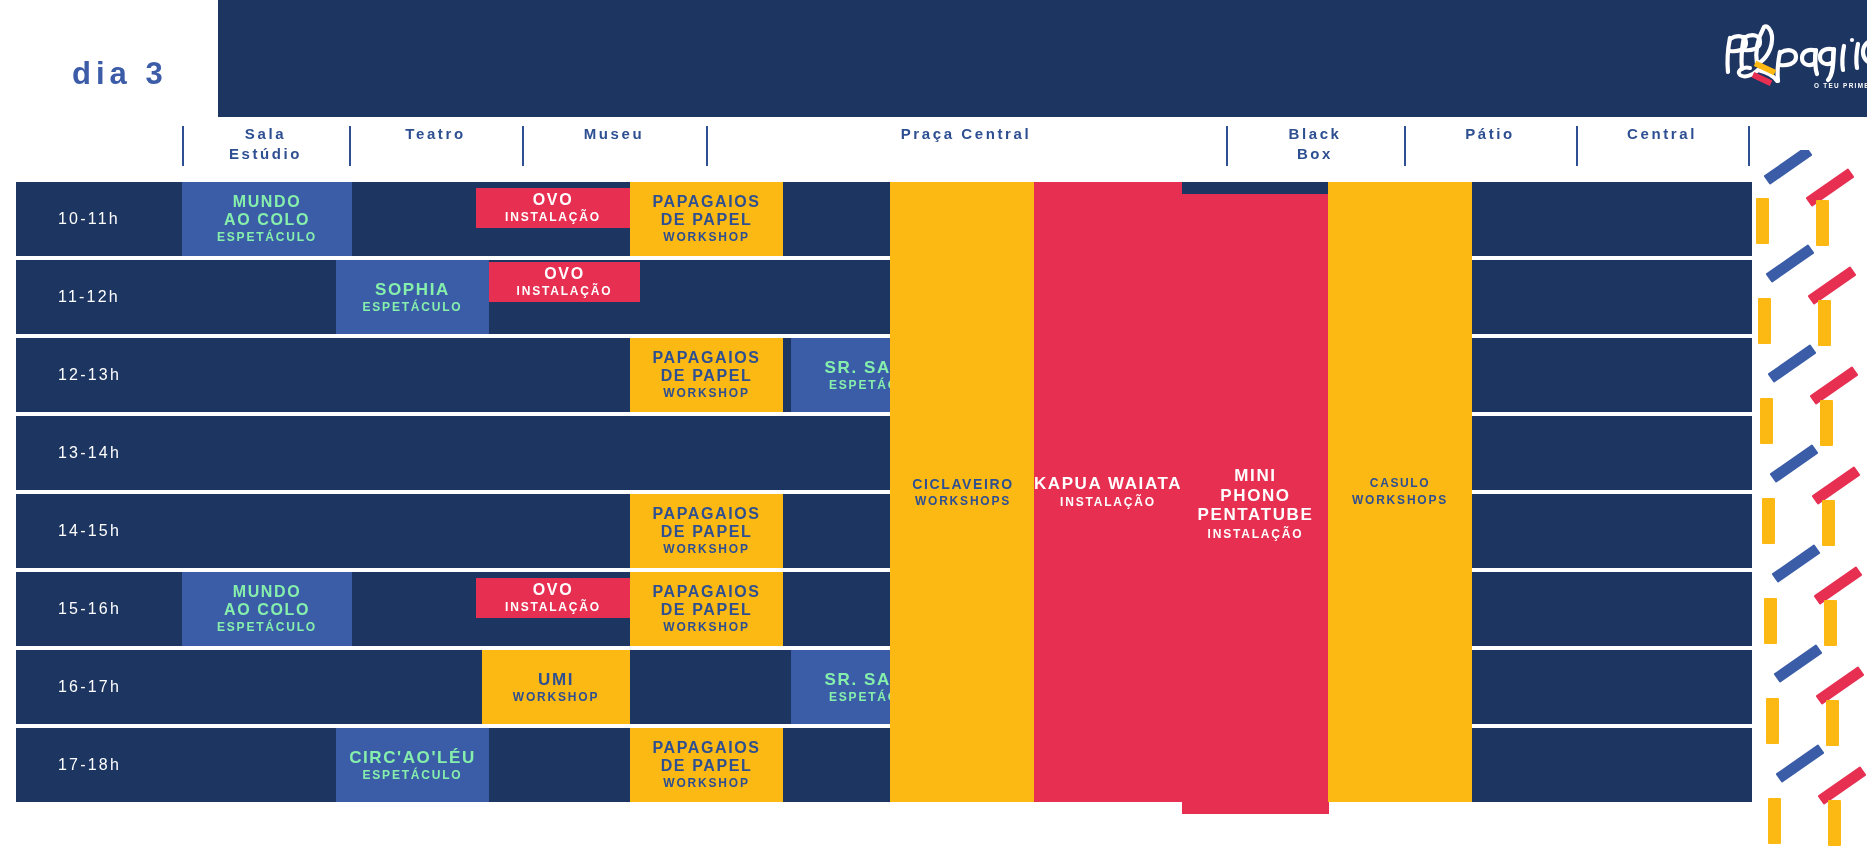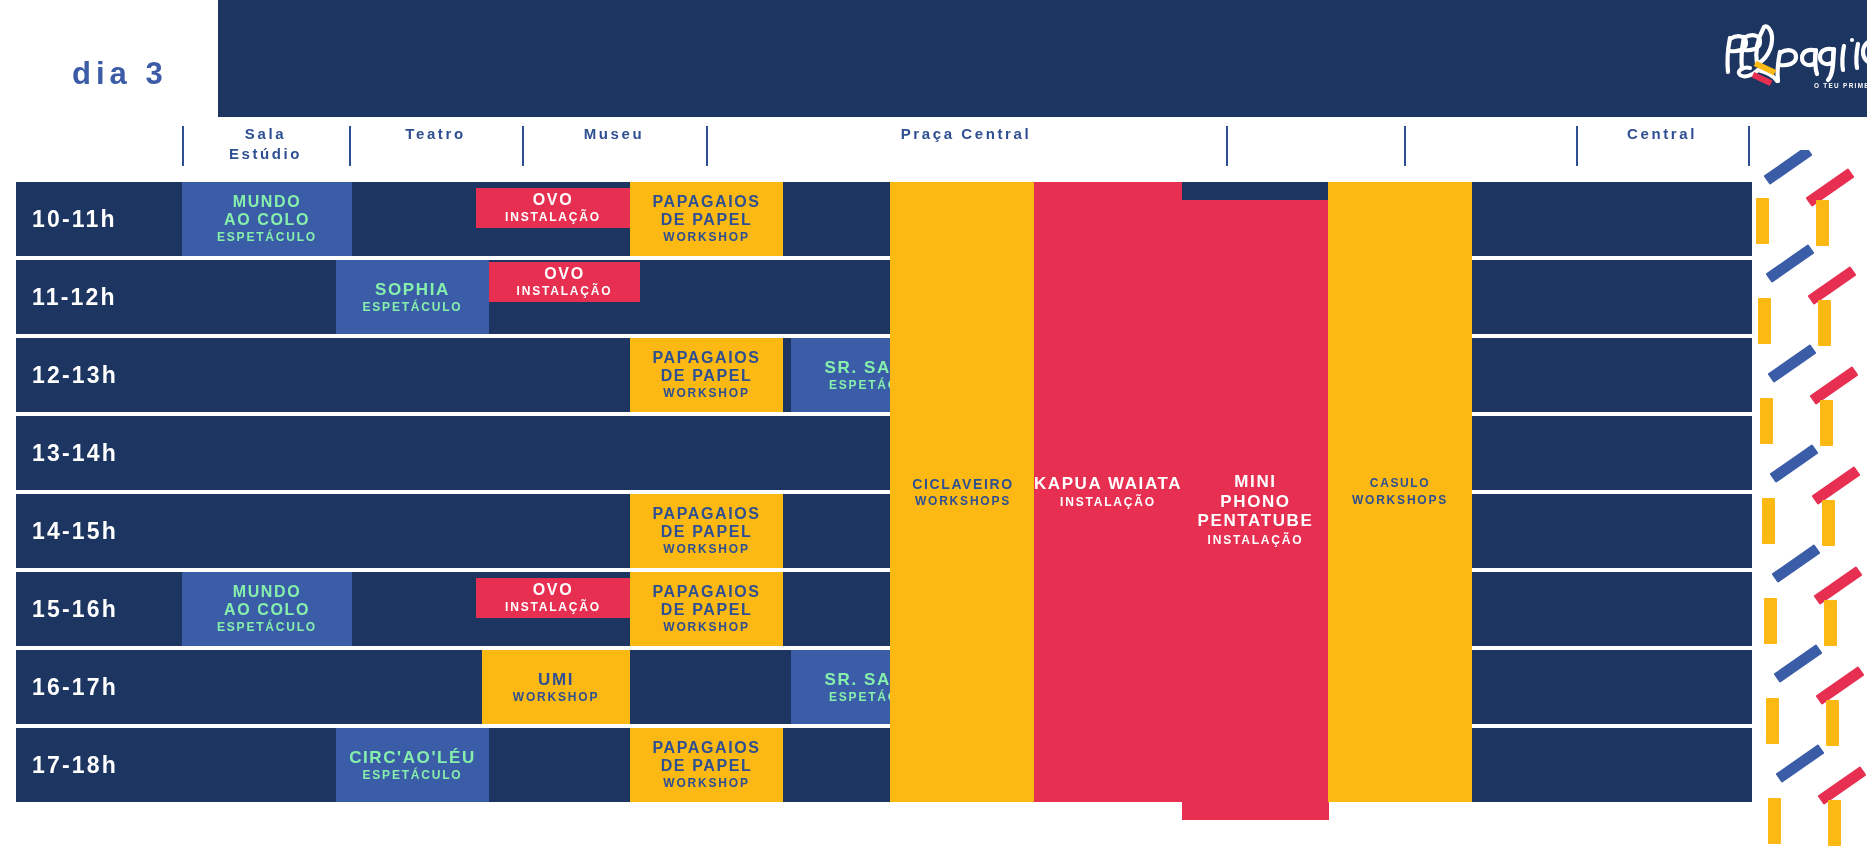--- a/index.html
+++ b/index.html
@@ -46,22 +46,22 @@
   }
 
   
   .grid { position:absolute; left:16px; top:182px; width:1736px; height:628px; }
 
   .row {
     position:absolute; left:0; width:1736px; height:74px;
     background:#1d3561;
   }
   .time-label {
-    position:absolute; left:16px; top:50%; transform:translateY(-50%);
-    font-size:23px; font-weight:700; letter-spacing:2.2px; color:#ffffff;
+    position:absolute; left:42px; top:50%; transform:translateY(-50%);
+    font-size:16px; font-weight:400; letter-spacing:2.2px; color:#ffffff;
     white-space:nowrap;
   }
 
   .ev {
     position:absolute; top:0; height:74px;
     display:flex; flex-direction:column; align-items:center; justify-content:center;
     text-align:center; line-height:1.12;
   }
   .ev .ttl { font-weight:700; letter-spacing:1.6px; }
   .ev .sub { font-weight:700; letter-spacing:1.8px; margin-top:2px; }
@@ -144,20 +144,27 @@
       </div>
     <div class="colhead" style="left:349px;width:173px">
         <span>Teatro</span>
       </div>
     <div class="colhead" style="left:522px;width:184px">
         <span>Museu</span>
       </div>
     <div class="colhead" style="left:706px;width:520px">
         <span>Praça Central</span>
       </div>
+    <div class="colhead" style="left:1226px;width:178px">
+        <span>Black</span>
+        <span>Box</span>
+      </div>
+    <div class="colhead" style="left:1404px;width:172px">
+        <span>Pátio</span>
+      </div>
     <div class="colhead" style="left:1576px;width:172px">
         <span>Central</span>
       </div>
   </div>
 
   <div class="grid">
 
     <div class="row" style="top:0px">
       <div class="time-label">10-11h</div>
       <div class="ev blue" style="left:166px;width:170px">
@@ -260,21 +267,21 @@
     <div class="tall yellow" style="left:874px;top:0px;width:146px;height:620px">
       <div class="ttl" style="font-size:14px">CICLAVEIRO</div>
       <div class="sub" style="font-size:12px">WORKSHOPS</div>
     </div>
 
     <div class="tall red" style="left:1018px;top:0px;width:148px;height:620px">
       <div class="ttl" style="font-size:17px;white-space:nowrap">KAPUA WAIATA</div>
       <div class="sub" style="font-size:12px">INSTALAÇÃO</div>
     </div>
 
-    <div class="tall red" style="left:1166px;top:18px;width:147px;height:620px">
+    <div class="tall red" style="left:1166px;top:12px;width:147px;height:620px">
       <div class="ttl" style="font-size:17px">MINI</div>
       <div class="ttl" style="font-size:17px">PHONO</div>
       <div class="ttl" style="font-size:17px">PENTATUBE</div>
       <div class="sub" style="font-size:12px">INSTALAÇÃO</div>
     </div>
 
     <div class="tall yellow" style="left:1312px;top:0px;width:144px;height:620px">
       <div class="ttl" style="font-size:12px">CASULO</div>
       <div class="sub" style="font-size:12px">WORKSHOPS</div>
     </div>

